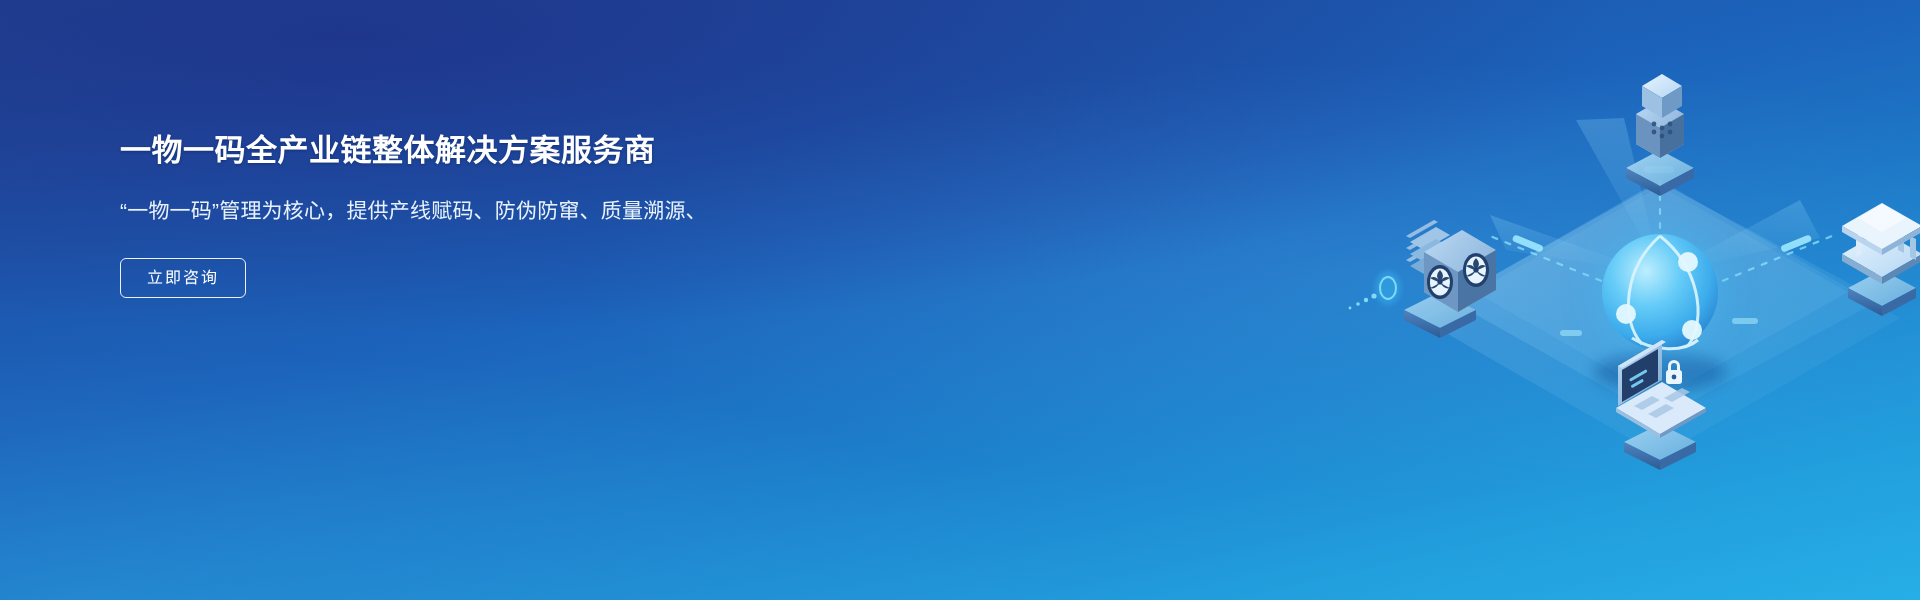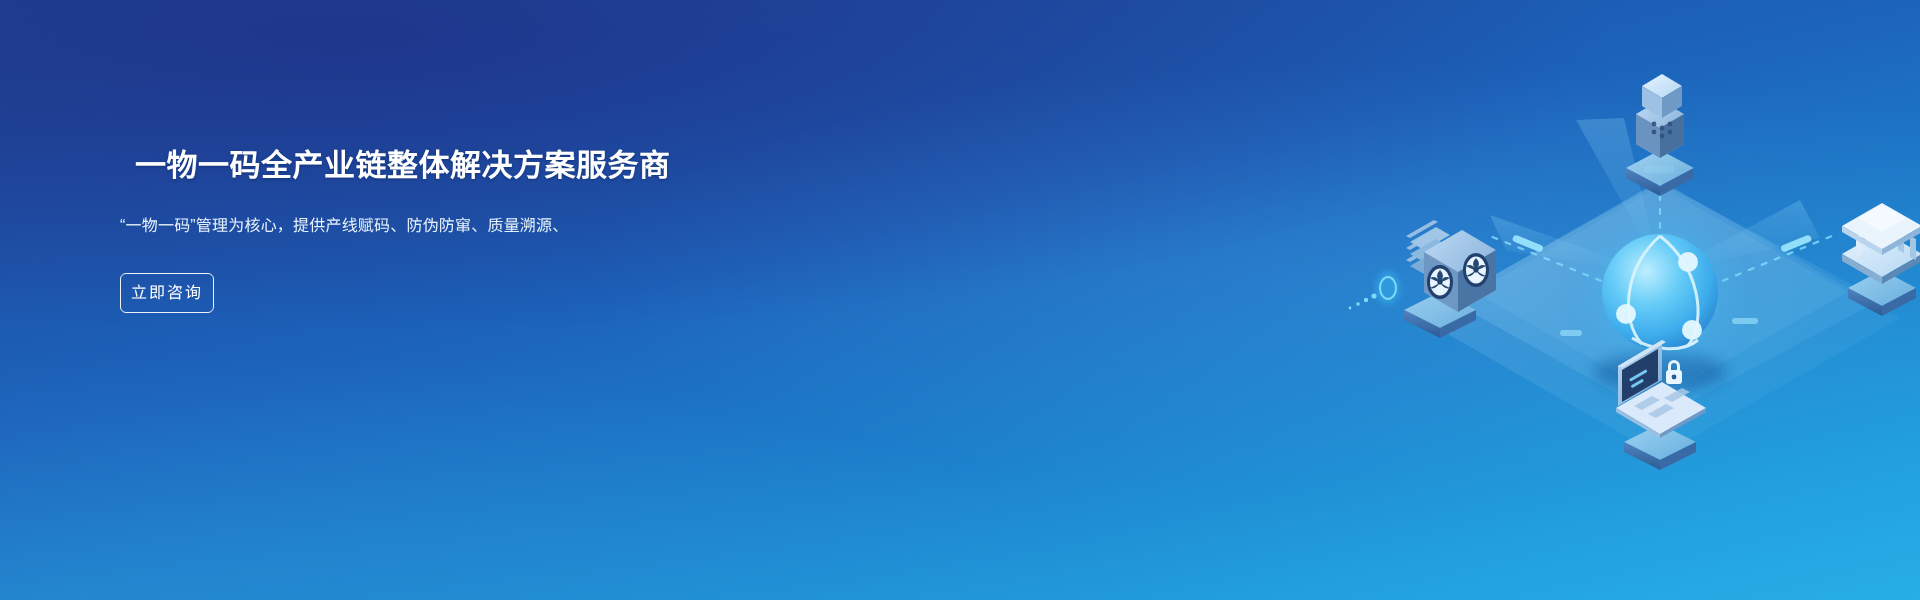--- a/index.html
+++ b/index.html
@@ -19,29 +19,29 @@
   .sweep{
     position:absolute;inset:0;pointer-events:none;
     background:
       radial-gradient(70% 60% at 72% 46%, rgba(120,200,255,.14) 0%, rgba(120,200,255,0) 60%),
       radial-gradient(90% 70% at 4% 100%, rgba(60,185,235,.22) 0%, rgba(60,185,235,0) 60%);
   }
 
   
   .copy{position:absolute;left:120px;top:132px;width:640px;}
   .headline{
-    margin:15px;color:#fff;font-size:31px;font-weight:bold;
+    margin:0;color:#fff;font-size:31px;font-weight:bold;
     letter-spacing:.5px;line-height:1.2;white-space:nowrap;
     text-shadow:0 1px 3px rgba(0,20,60,.35);
   }
-  .sub{margin:26px 0 0 0;color:#e8f2fb;font-size:16px;line-height:31px;letter-spacing:.2px;}
+  .sub{margin:26px 0 0 0;color:#e8f2fb;font-size:21px;line-height:31px;letter-spacing:.2px;}
   .sub div{white-space:nowrap;}
   .cta{
     display:inline-block;margin-top:32px;
-    padding:0 10px;height:40px;line-height:38px;
+    padding:0 26px;height:40px;line-height:38px;
     border:1px solid rgba(255,255,255,.92);border-radius:6px;
     color:#fff;font-size:16px;letter-spacing:2px;
     background:transparent;cursor:pointer;text-align:center;
     box-sizing:border-box;
   }
 
   
   .art{position:absolute;right:0;top:0;width:900px;height:600px;}
   .art svg{display:block;width:100%;height:100%;}
 </style>

